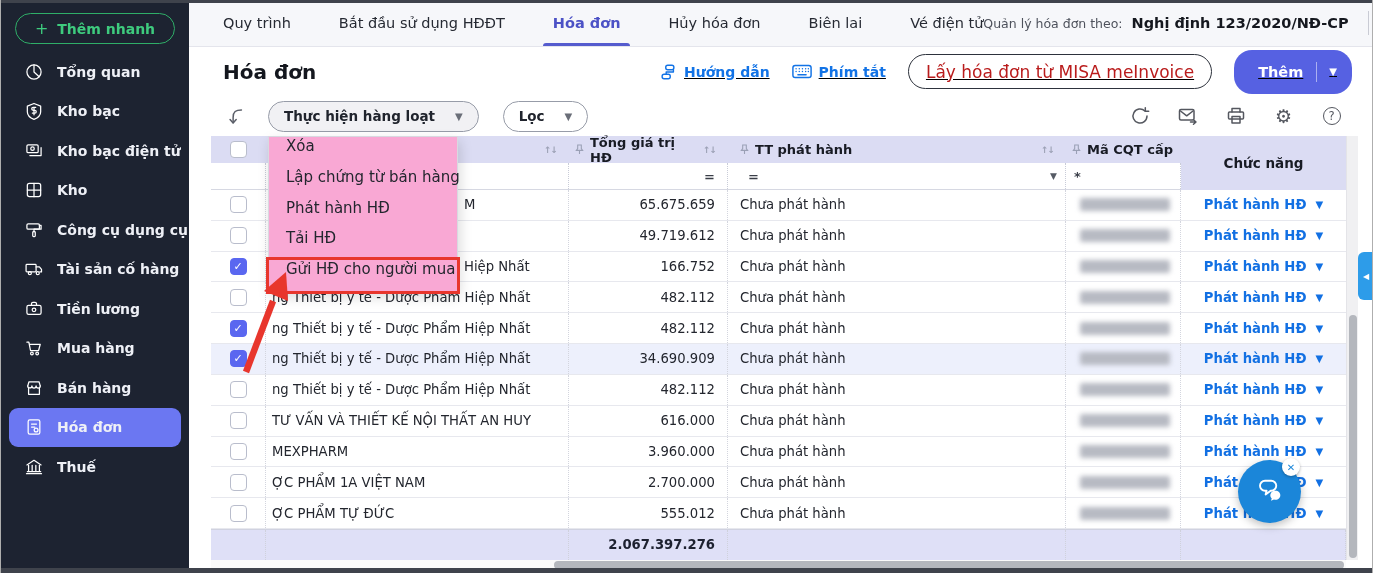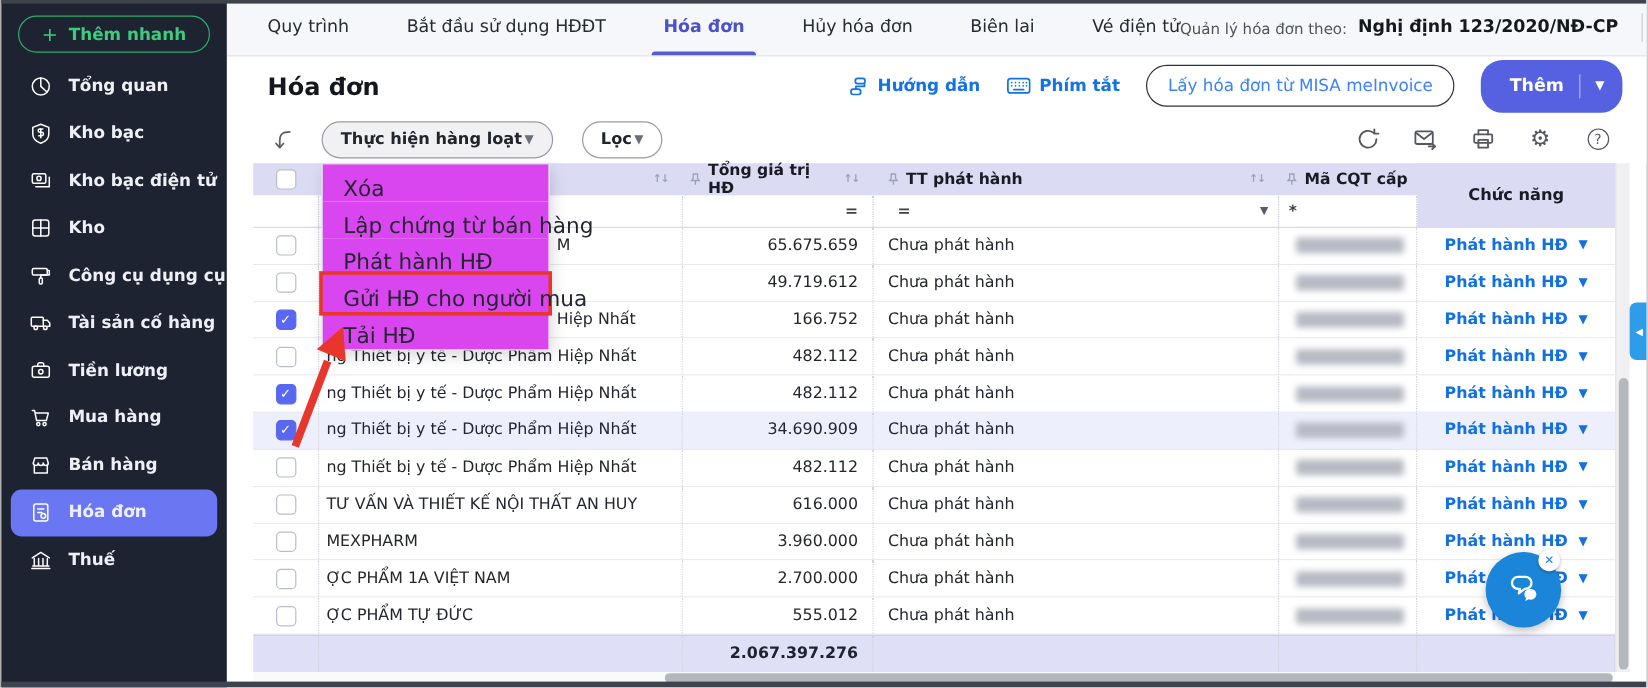--- a/index.html
+++ b/index.html
@@ -28,35 +28,35 @@
   .tab { font-size:14.5px; color:#262a33; font-weight:500; height:100%; display:flex; align-items:center; position:relative; white-space:nowrap; cursor:pointer; }
   .tab.active { color:#4c52c6; font-weight:700; }
   .tab.active:after { content:""; position:absolute; left:-10px; right:-10px; bottom:0; height:3px; background:#555cce; border-radius:3px 3px 0 0; }
   .topbar-right { margin-left:auto; display:flex; align-items:center; gap:9px; padding-right:12px; }
   .reg-label { font-size:12.5px; color:#4e525c; white-space:nowrap; }
   .reg-value { font-size:14.5px; font-weight:700; color:#15181f; white-space:nowrap; }
   .vdiv { width:1px; height:24px; background:#c9cbd4; margin:0 6px 0 10px; }
 
   .pagehead { position:absolute; top:47px; left:0; right:0; height:49px; display:flex; align-items:center; padding:0 22px 0 34px; background:#fff; }
   .page-title { font-size:20px; font-weight:700; color:#14171e; }
-  .pagehead-right { margin-left:auto; display:flex; align-items:center; gap:22px; }
+  .pagehead-right { margin-left:auto; display:flex; align-items:center; gap:22px;text-decoration:underline; }
   .head-link { display:flex; align-items:center; gap:7px; color:#1273e6; font-size:14px; font-weight:600; cursor:pointer; text-decoration:none; }
   .head-link svg { stroke:#1273e6; fill:none; stroke-width:1.6; stroke-linecap:round; stroke-linejoin:round; }
-  .outline-btn { height:35px; border:1px solid #2d323c; border-radius:18px; padding:0 17px; font-size:14px; color:#3b82f6;
+  .outline-btn { height:35px; border:1px solid #2d323c; border-radius:18px; padding:0 17px; font-size:17px; color:#b91c1c;
     display:flex; align-items:center; background:#fff; cursor:pointer; white-space:nowrap; }
   .primary-btn { height:44px; background:#5661e2; border-radius:18px; color:#fff; font-size:14.5px; font-weight:700;
     display:flex; align-items:center; cursor:pointer; }
   .primary-btn .lbl { padding:0 13px 0 24px; }
   .primary-btn .psep { width:1px; height:20px; background:rgba(255,255,255,.5); }
   .primary-btn .pcaret { padding:0 15px 0 12px; font-size:10px; }
 
   .toolbar { position:absolute; top:96px; left:0; right:0; height:40px; background:#fff; display:flex; align-items:center; padding-left:38px; }
   .flow-icon { margin-right:20px; cursor:pointer; display:flex; }
   .flow-icon svg { width:21px; height:21px; stroke:#5a5e68; fill:none; stroke-width:1.7; stroke-linecap:round; stroke-linejoin:round; }
-  .pill-btn { height:31px; border:1.5px solid #979ca8; border-radius:16px; padding:0 15px; display:flex; align-items:center; gap:2px;
+  .pill-btn { height:31px; border:1.5px solid #979ca8; border-radius:16px; padding:0 15px; display:flex; align-items:center; gap:20px;
     font-size:13.5px; font-weight:600; color:#20242d; background:#fff; cursor:pointer; white-space:nowrap; }
   .pill-btn.gray { background:#f1f1f4; margin-right:24px; }
   .pill-caret { font-size:10px; color:#6a6e78; }
   .toolbar-icons { margin-left:auto; display:flex; align-items:center; gap:27px; padding-right:32px; }
   .tool-ic { cursor:pointer; display:flex; align-items:center; justify-content:center; width:21px; height:21px; }
   .tool-ic svg { width:20px; height:20px; stroke:#54575f; fill:none; stroke-width:1.5; stroke-linecap:round; stroke-linejoin:round; }
   .gear-glyph { font-size:19px; color:#54575f; line-height:1; }
   .help-circle { width:18px; height:18px; border:1.6px solid #54575f; border-radius:50%; color:#54575f; font-size:11.5px;
     display:flex; align-items:center; justify-content:center; }
 
@@ -109,21 +109,21 @@
   .tfoot .c-total { justify-content:flex-end; padding-right:12px; }
 
   .hscroll { height:10px; width:100%; background:#fafafa; position:relative; }
   .hscroll .thumb { position:absolute; left:343px; top:1px; width:790px; height:8px; background:#b4b7bd; border-radius:4px; cursor:pointer; }
   .vscroll { position:absolute; left:1157px; top:136px; width:12px; height:424px; background:#f0f0f2; border-left:1px solid #e4e4e8; z-index:4; }
   .vscroll .vthumb { position:absolute; left:2px; top:179px; width:8px; height:243px; background:#b4b7bd; border-radius:4px; cursor:pointer; }
 
   
   .bulk-menu { position:absolute; left:79px; top:136px; width:190px; background:#fff; border:1px solid #d8d9e0;
     box-shadow:2px 5px 12px rgba(0,0,0,.15); z-index:30; }
-  .menu-item { height:30.8px; display:flex; align-items:flex-end; padding-left:17px; font-size:18px; color:#23262e; cursor:pointer; background:#d946ef; white-space:nowrap; }
+  .menu-item { height:30.8px; display:flex; align-items:flex-start; padding-left:17px; font-size:15px; color:#23262e; cursor:pointer; background:#f9a8d4; white-space:nowrap; }
   .menu-item.flagged { box-shadow:0 0 0 3px #e8362d; position:relative; z-index:2; }
 
   
   .annotate-arrow { position:absolute; left:37px; top:255px; width:80px; height:125px; z-index:40; pointer-events:none; }
   .side-flap { position:absolute; right:0; top:252px; width:16px; height:48px; background:#2d9ce9; border-radius:6px 0 0 6px;
     color:#fff; display:flex; align-items:center; justify-content:center; font-size:8px; z-index:25; cursor:pointer; }
   .chat-fab { position:absolute; left:1049px; top:460px; width:63px; height:63px; z-index:45; cursor:pointer; }
   .chat-fab .bubble-circle { width:63px; height:63px; border-radius:50%; background:#1b86d9; box-shadow:0 3px 8px rgba(0,0,0,.25);
     display:flex; align-items:center; justify-content:center; }
   .chat-close { position:absolute; left:44px; top:-2px; width:18px; height:18px; border-radius:50%; background:#fff;
@@ -657,26 +657,26 @@
       </div>
 
       <div class="menu-item">
         <span>Lập chứng từ bán hàng</span>
       </div>
 
       <div class="menu-item">
         <span>Phát hành HĐ</span>
       </div>
 
+      <div class="menu-item">
+        <span>Tải HĐ</span>
+      </div>
+
       <div class="menu-item flagged">
         <span>Gửi HĐ cho người mua</span>
-      </div>
-
-      <div class="menu-item">
-        <span>Tải HĐ</span>
       </div>
     </div>
 
   <svg class="annotate-arrow" viewBox="0 0 80 125">
     <path d="M20 117 L47 46" stroke="#e8362d" stroke-width="6.5" fill="none"></path>
     <polygon points="60,17 62,46 38,36" fill="#e8362d"></polygon>
   </svg>
 
   <div class="side-flap">
     <span>◀</span>

